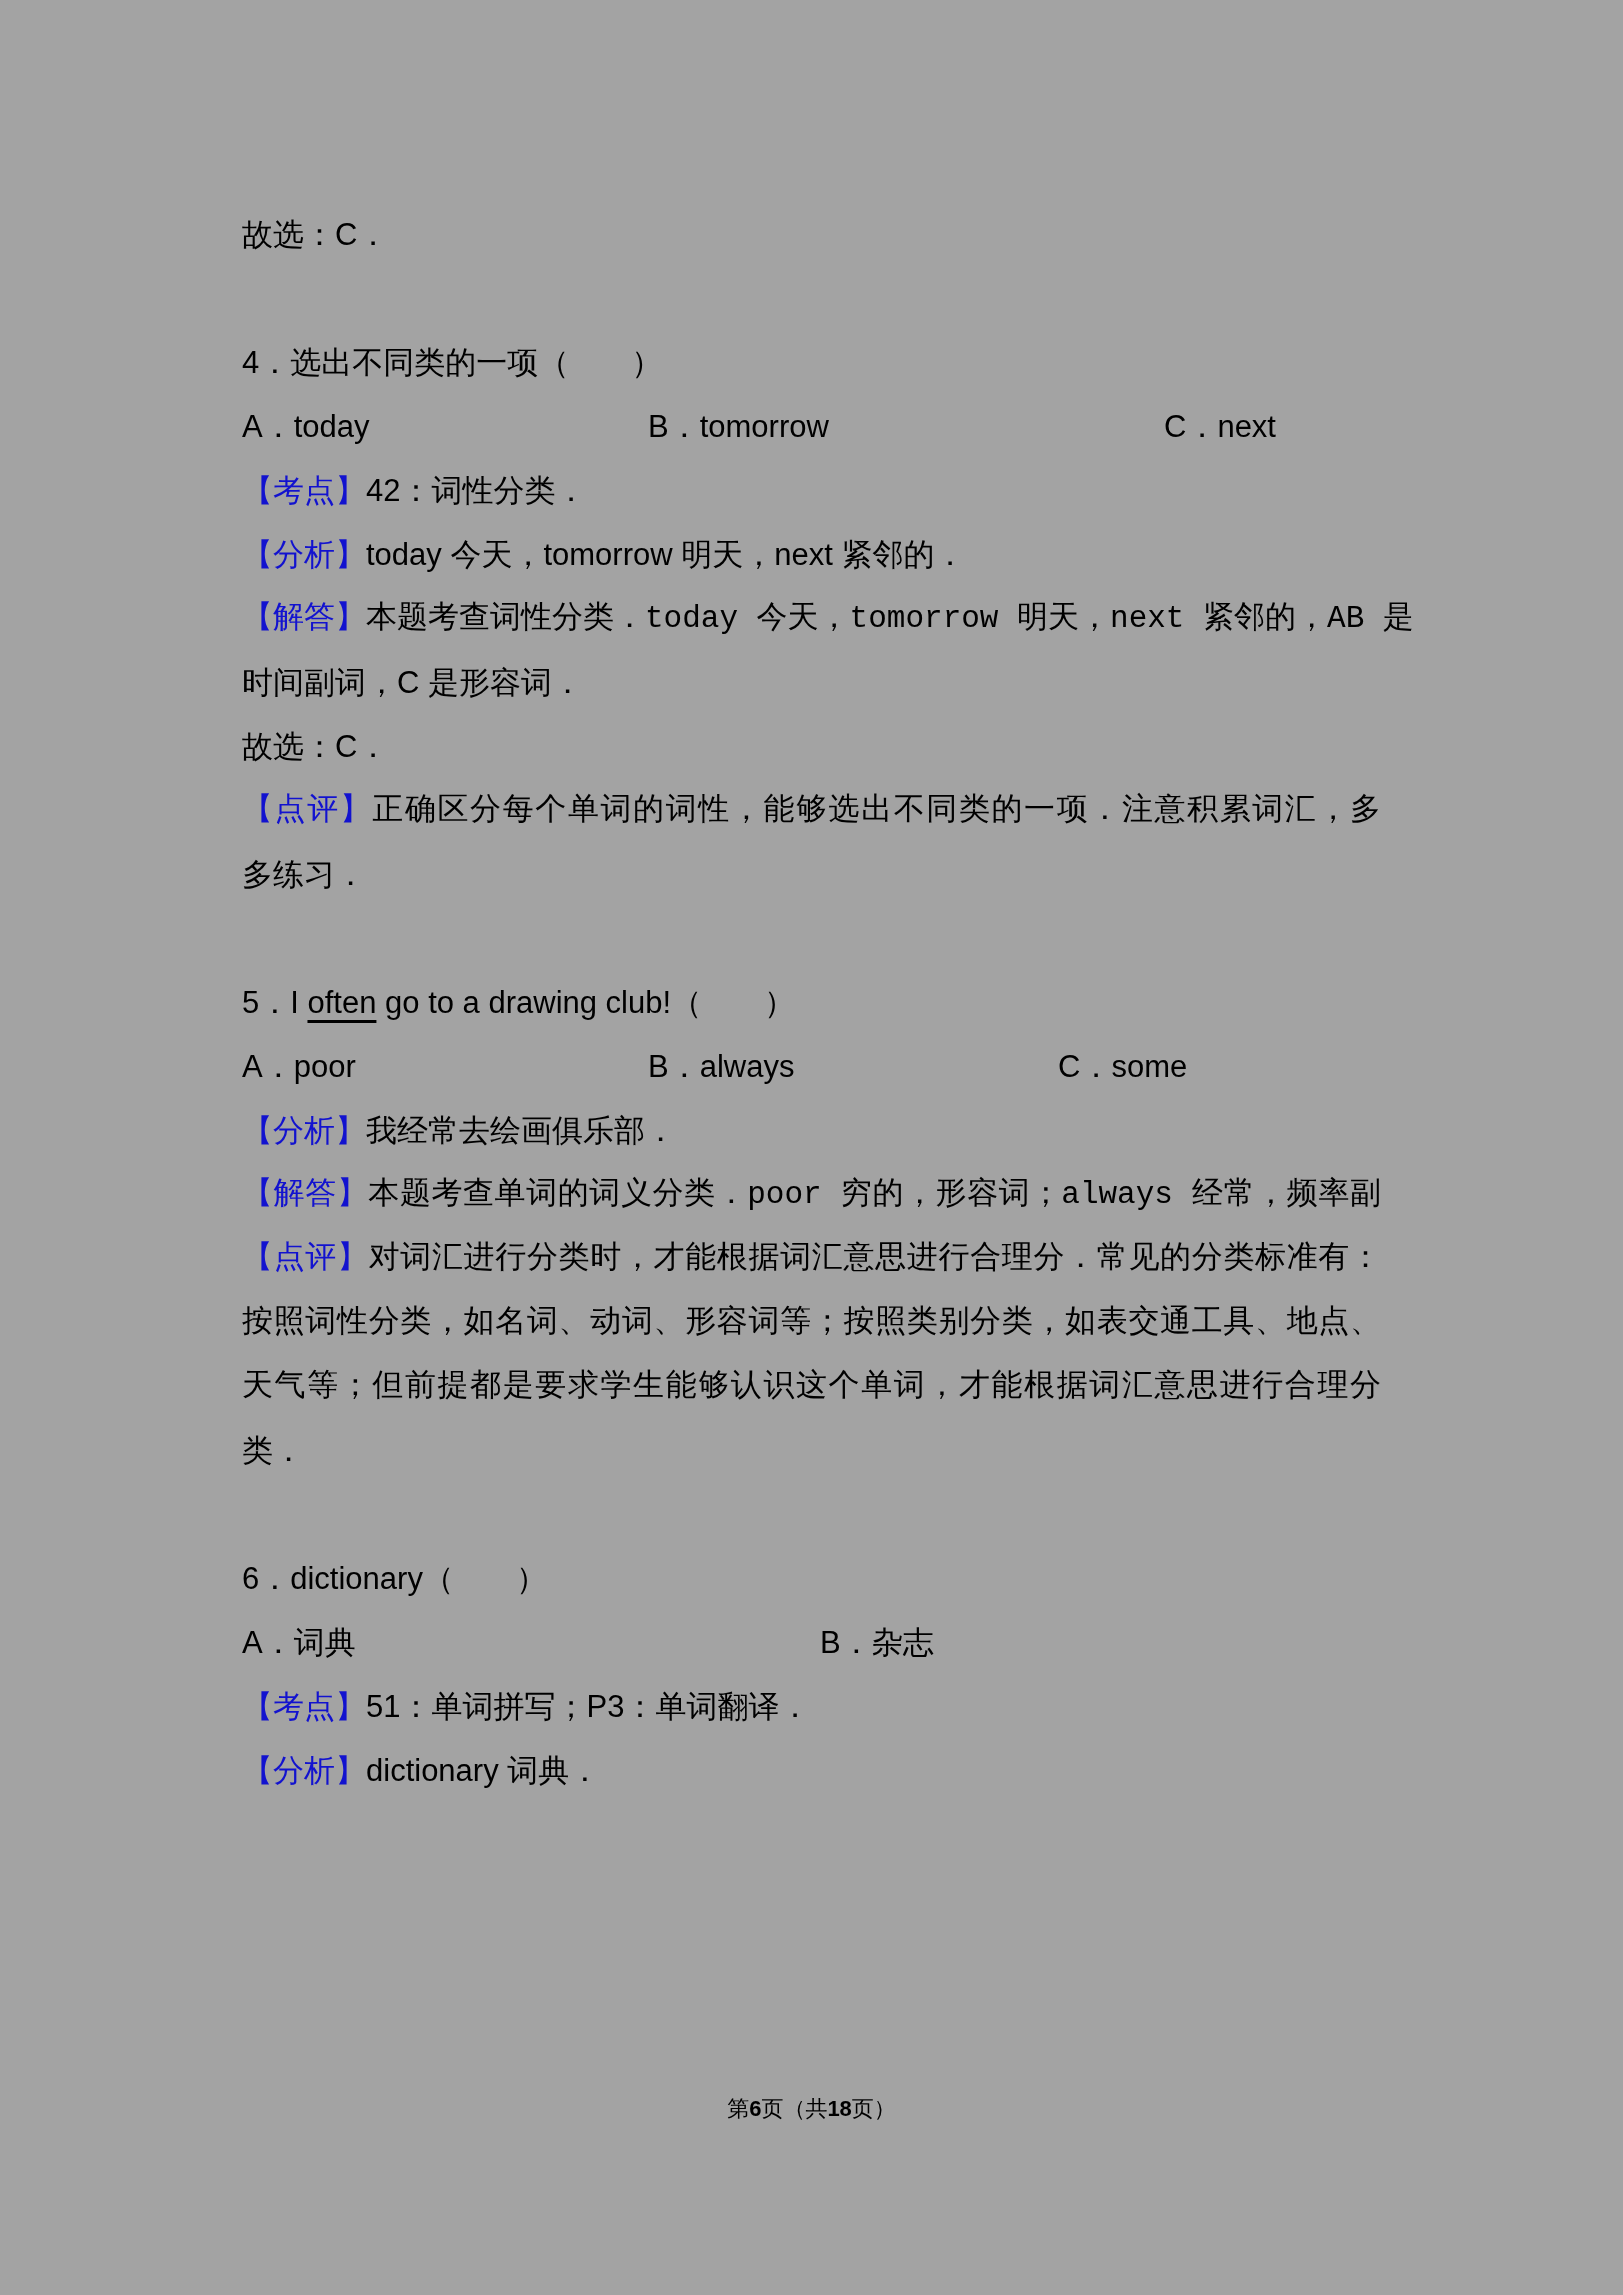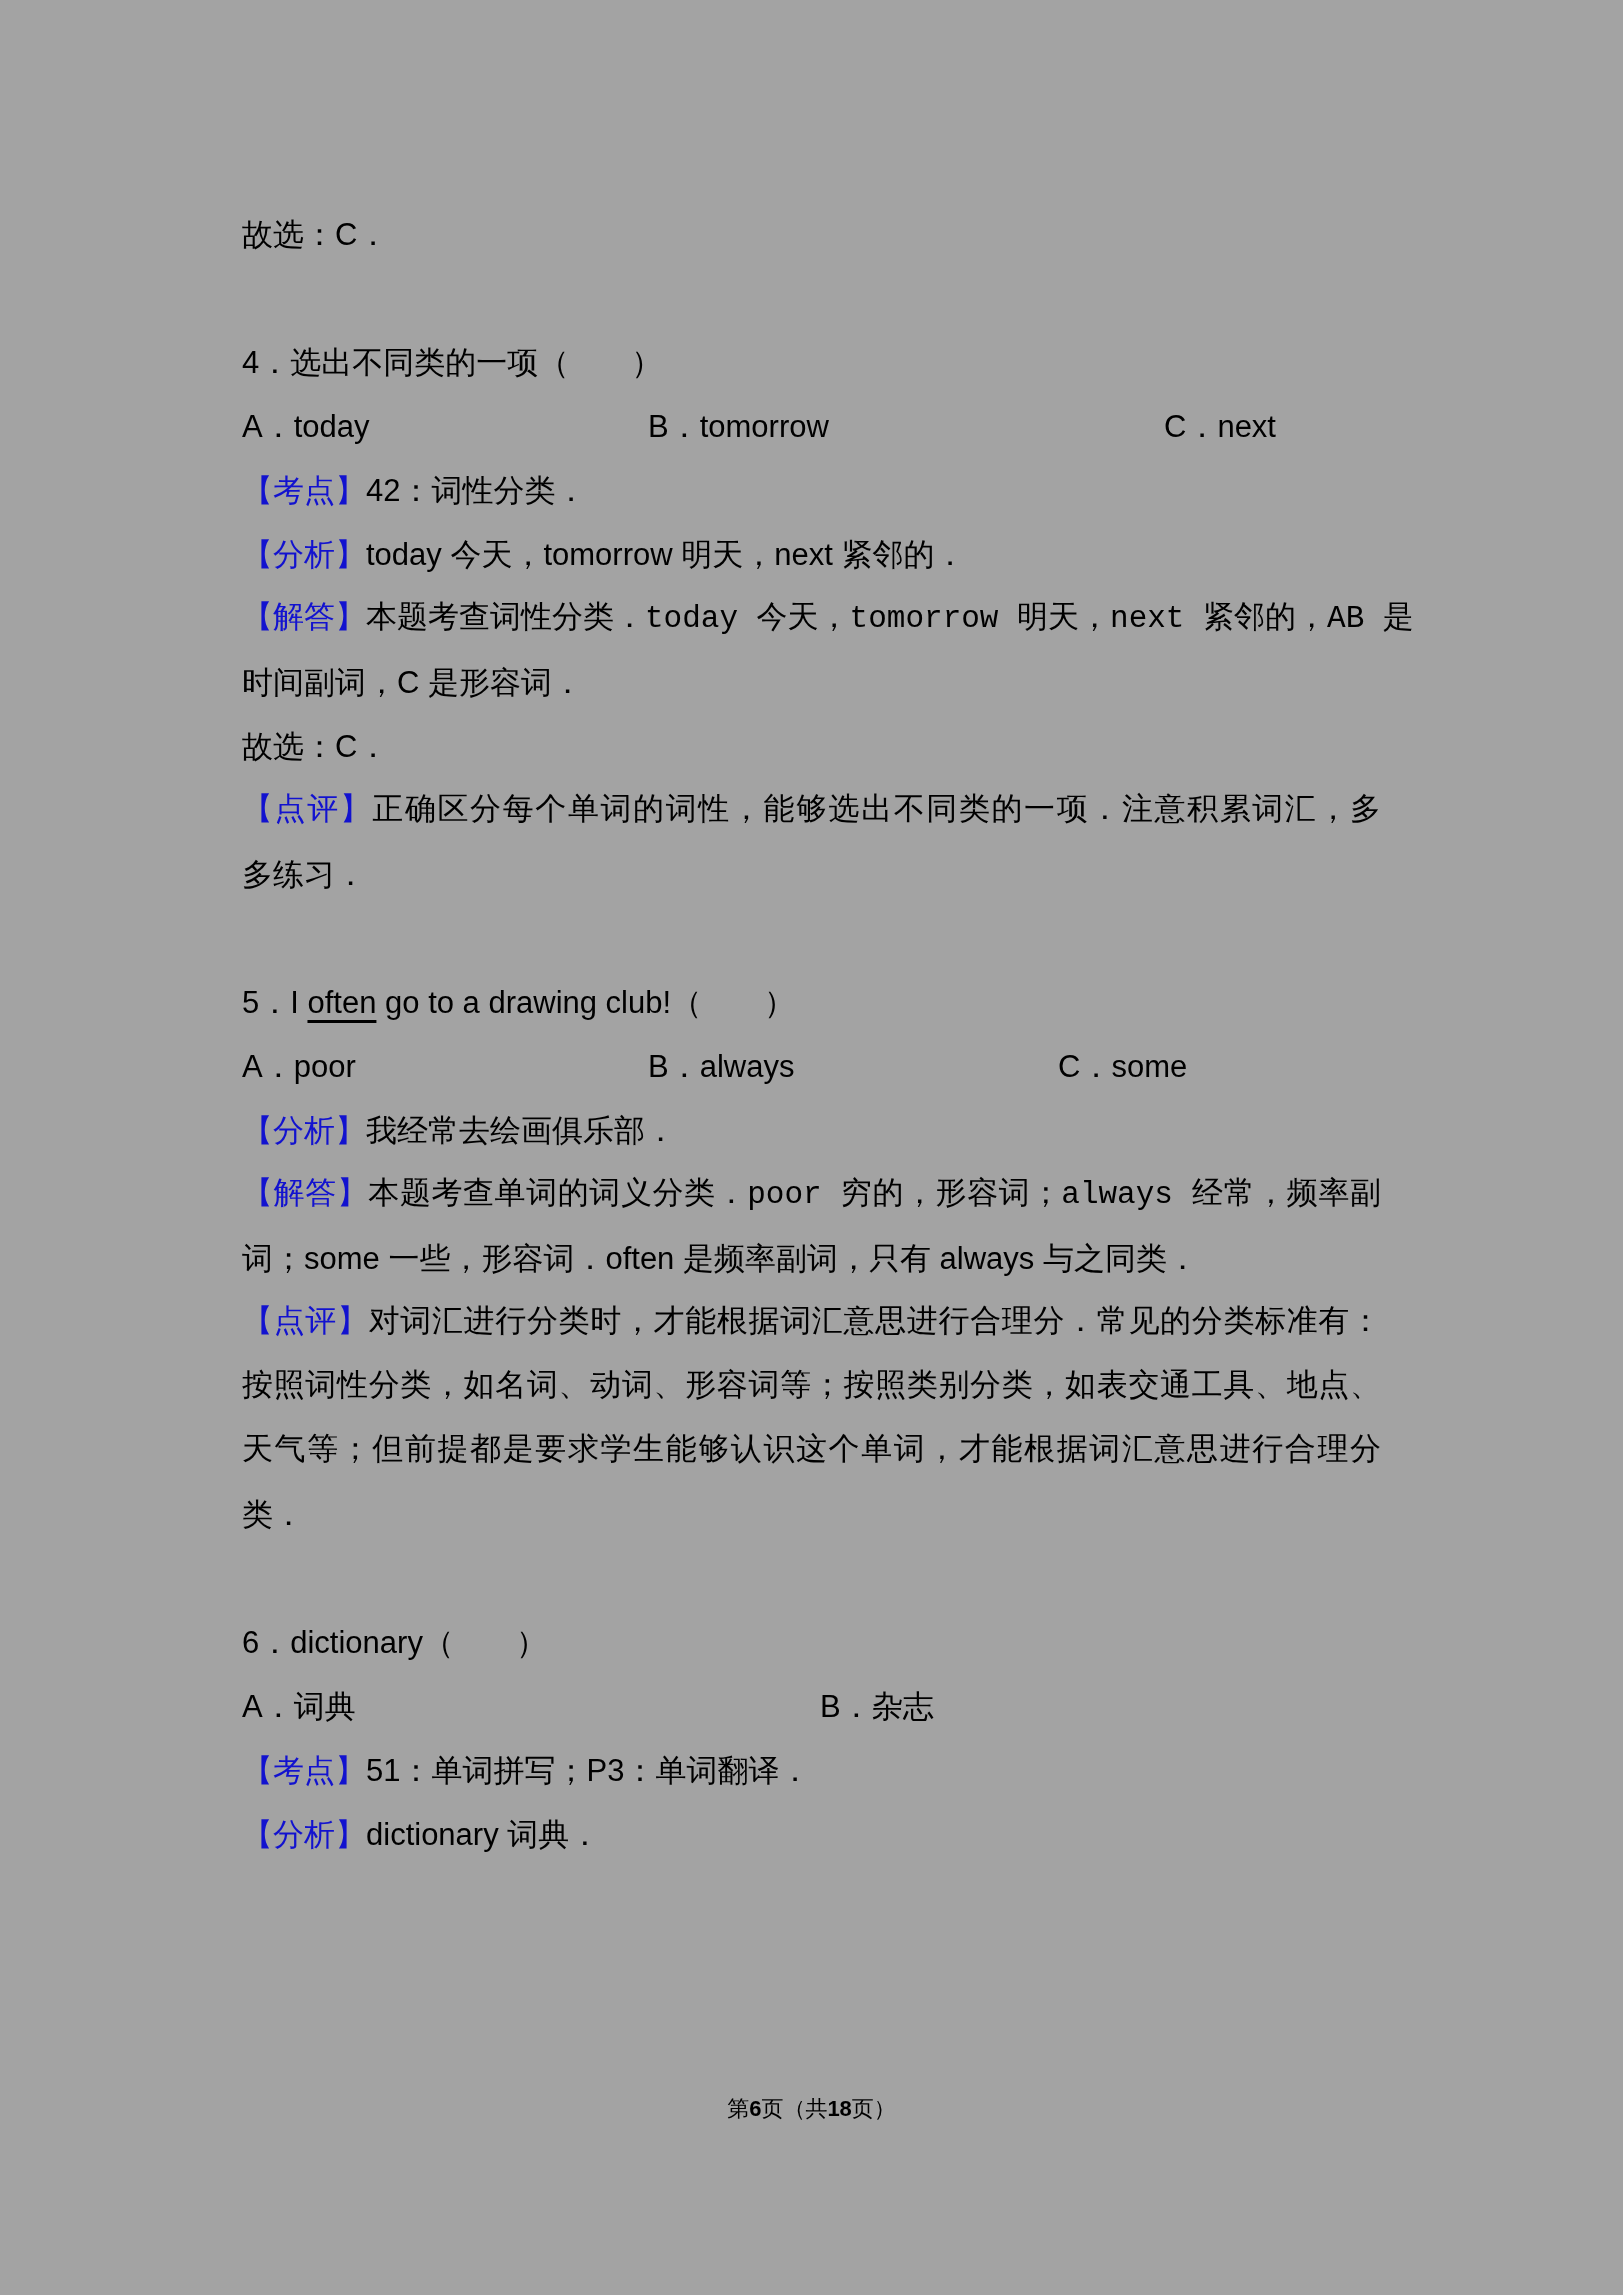--- a/index.html
+++ b/index.html
@@ -69,21 +69,20 @@
     <div class="line">故选：C．</div>
     <div class="line jl"><span class="lbl">【点评】</span><span>正确区分每个单词的词性，能够选出不同类的一项．注意积累词汇，多</span></div>
     <div class="line">多练习．</div>
 
     <div class="sp"></div>
 
     <div class="line"><span>5．I </span><span class="ul">often</span><span> go to a drawing club!（　　）</span></div>
     <div class="line opts"><span>A．poor</span><span class="oB">B．always</span><span class="oC5">C．some</span></div>
     <div class="line"><span class="lbl">【分析】</span><span>我经常去绘画俱乐部．</span></div>
     <div class="line jl"><span class="lbl">【解答】</span><span>本题考查单词的词义分类．poor 穷的，形容词；always 经常，频率副</span></div>
-    <div class="line">词；some 一些，形容词．often 是频率副词，只有 always 与之同类．</div>
     <div class="line jl"><span class="lbl">【点评】</span><span>对词汇进行分类时，才能根据词汇意思进行合理分．常见的分类标准有：</span></div>
     <div class="line jl">按照词性分类，如名词、动词、形容词等；按照类别分类，如表交通工具、地点、</div>
     <div class="line jl">天气等；但前提都是要求学生能够认识这个单词，才能根据词汇意思进行合理分</div>
     <div class="line">类．</div>
 
     <div class="sp"></div>
 
     <div class="line">6．dictionary（　　）</div>
     <div class="line opts"><span>A．词典</span><span class="oB6">B．杂志</span></div>
     <div class="line"><span class="lbl">【考点】</span><span>51：单词拼写；P3：单词翻译．</span></div>

